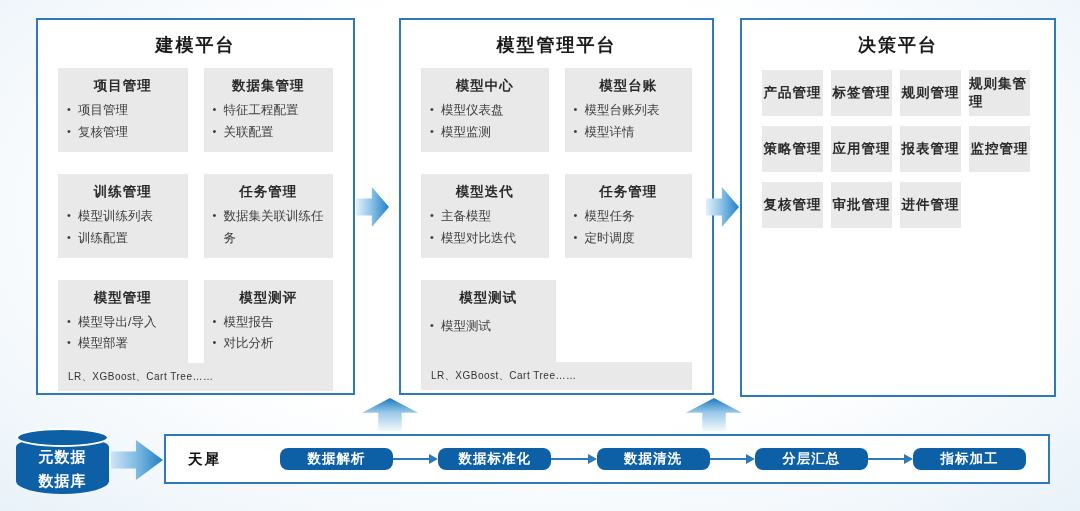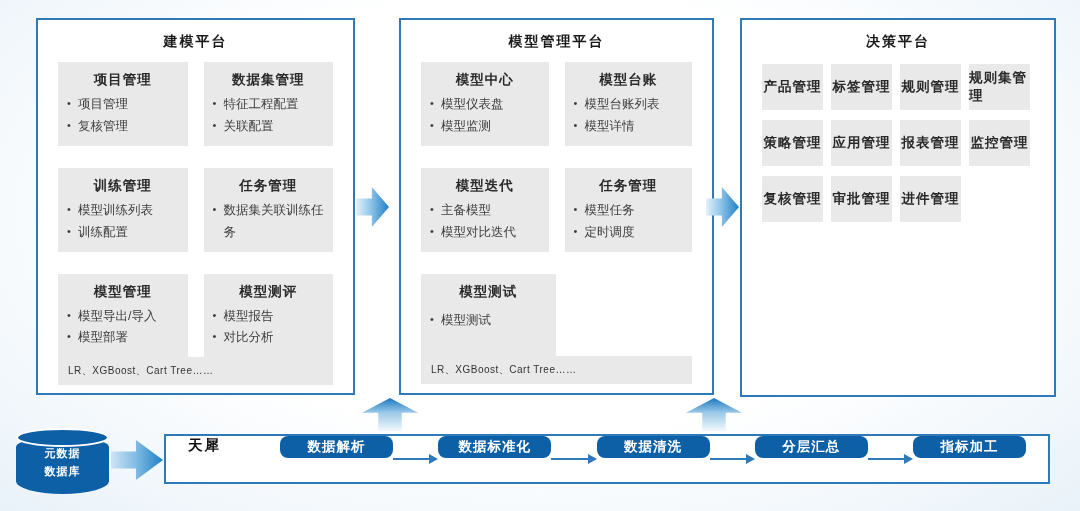--- a/index.html
+++ b/index.html
@@ -15,21 +15,21 @@
   .panel {
     position:absolute; top:18px; height:377px;
     background:#fff; border:2px solid #2e79b8;
     display:flex; flex-direction:column;
   }
   #panel-modeling  { left:36px;  width:319px; }
   #panel-modelmgmt { left:399px; width:315px; }
   #panel-decision  { left:740px; width:316px; height:379px; }
 
   .panel-title {
-    text-align:center; font-size:14px; font-weight:bold; color:#1a1a1a;
+    text-align:center; font-size:18px; font-weight:bold; color:#1a1a1a;
     letter-spacing:2px; margin:13px 0 11px;
   }
   .card-row { display:flex; gap:16px; padding:0 20px; margin-top:22px; }
   .card-row.first { margin-top:0;border-radius:22px; }
   .card { flex:1; background:#e9e9e9; padding:9px 7px 8px; min-height:82px; }
   .card-title {
     text-align:center; font-weight:bold; font-size:13.5px; color:#2a2a2a;
     letter-spacing:1px; margin-bottom:5px;
   }
   .card ul { list-style:none; }
@@ -81,29 +81,29 @@
   .cyl-body {
     position:absolute; top:9px; left:0; right:0; bottom:0; background:#0d5fa6;
     border-radius:47px 47px 47px 47px / 10px 10px 13px 13px;
   }
   .cyl-top {
     position:absolute; top:0; left:0; right:0; height:19px; background:#0d5fa6;
     border:2px solid #ffffff; border-radius:50%;
   }
   .cyl-label {
     position:absolute; top:17px; left:0; width:100%; text-align:center;
-    color:#fff; font-weight:bold; font-size:11px; line-height:1.6;
+    color:#fff; font-weight:bold; font-size:15px; line-height:1.6;
     letter-spacing:1px;
   }
 
   
   .flow-box {
     position:absolute; left:164px; top:434px; width:886px; height:50px;
     background:#fff; border:2px solid #2e79b8;
-    display:flex; padding:0 22px;
+    display:flex; align-items:center; padding:0 22px;
   }
   .flow-label {
     font-weight:bold; font-size:14.5px; color:#111; letter-spacing:2px;
     width:58px; flex:none;
   }
   .flow-gap { width:34px; flex:none; }
   .step-btn {
     flex:none; width:113px; height:22px; background:#0d5fa6; border-radius:8px;
     color:#fff; font-weight:bold; font-size:13.5px; letter-spacing:1px;
     display:flex; align-items:center; justify-content:center;

